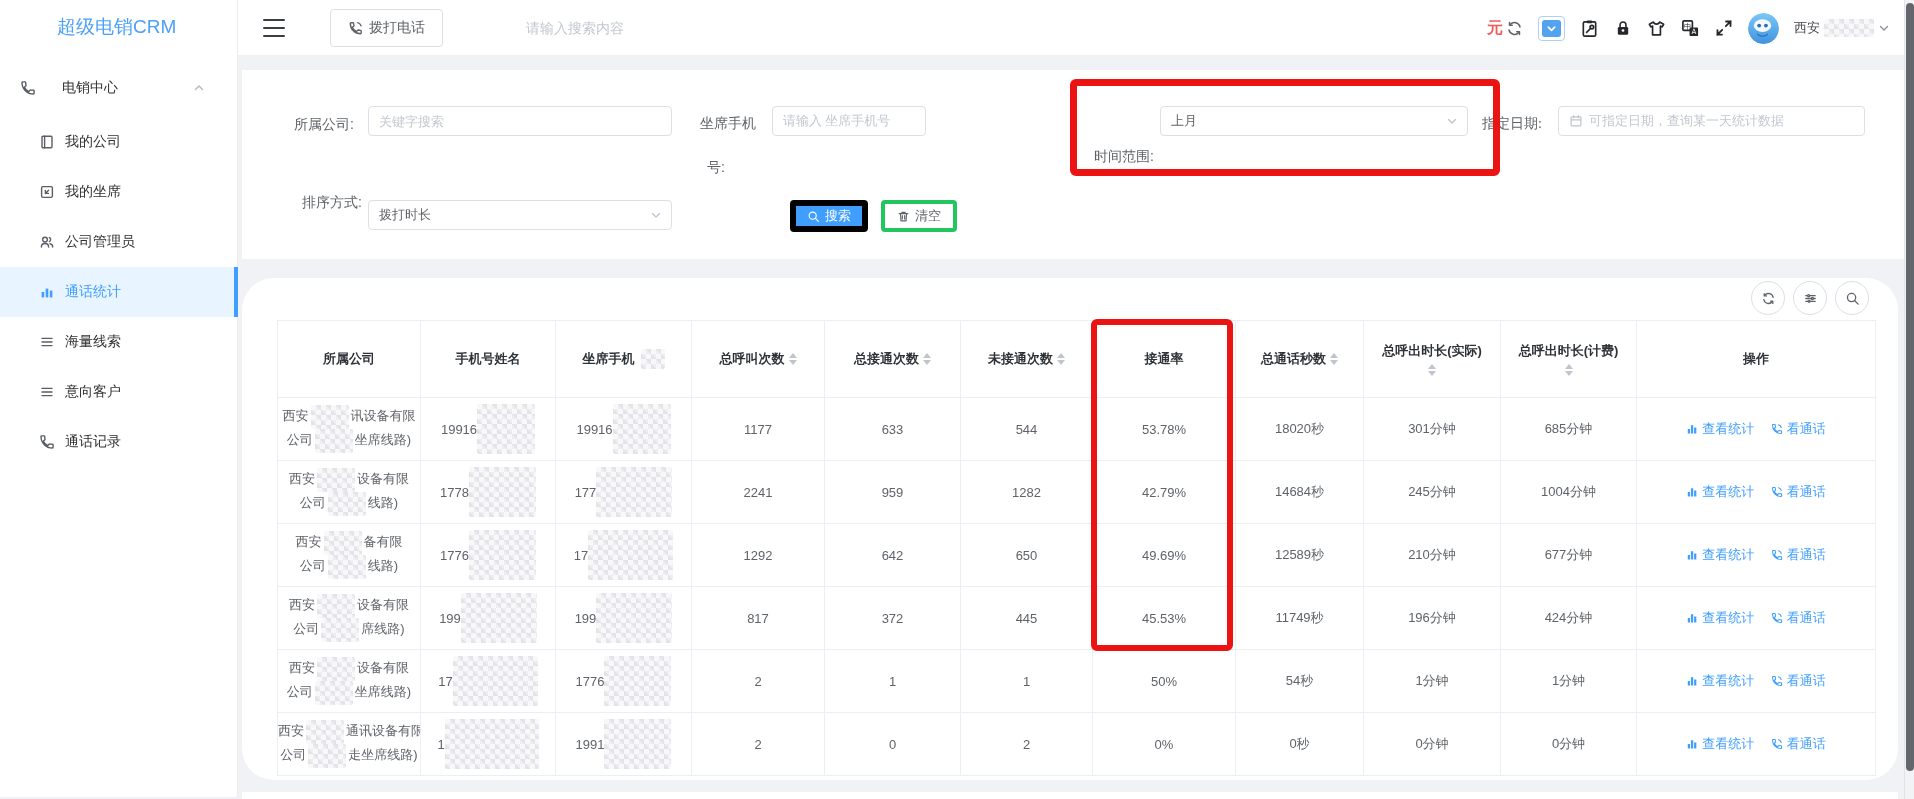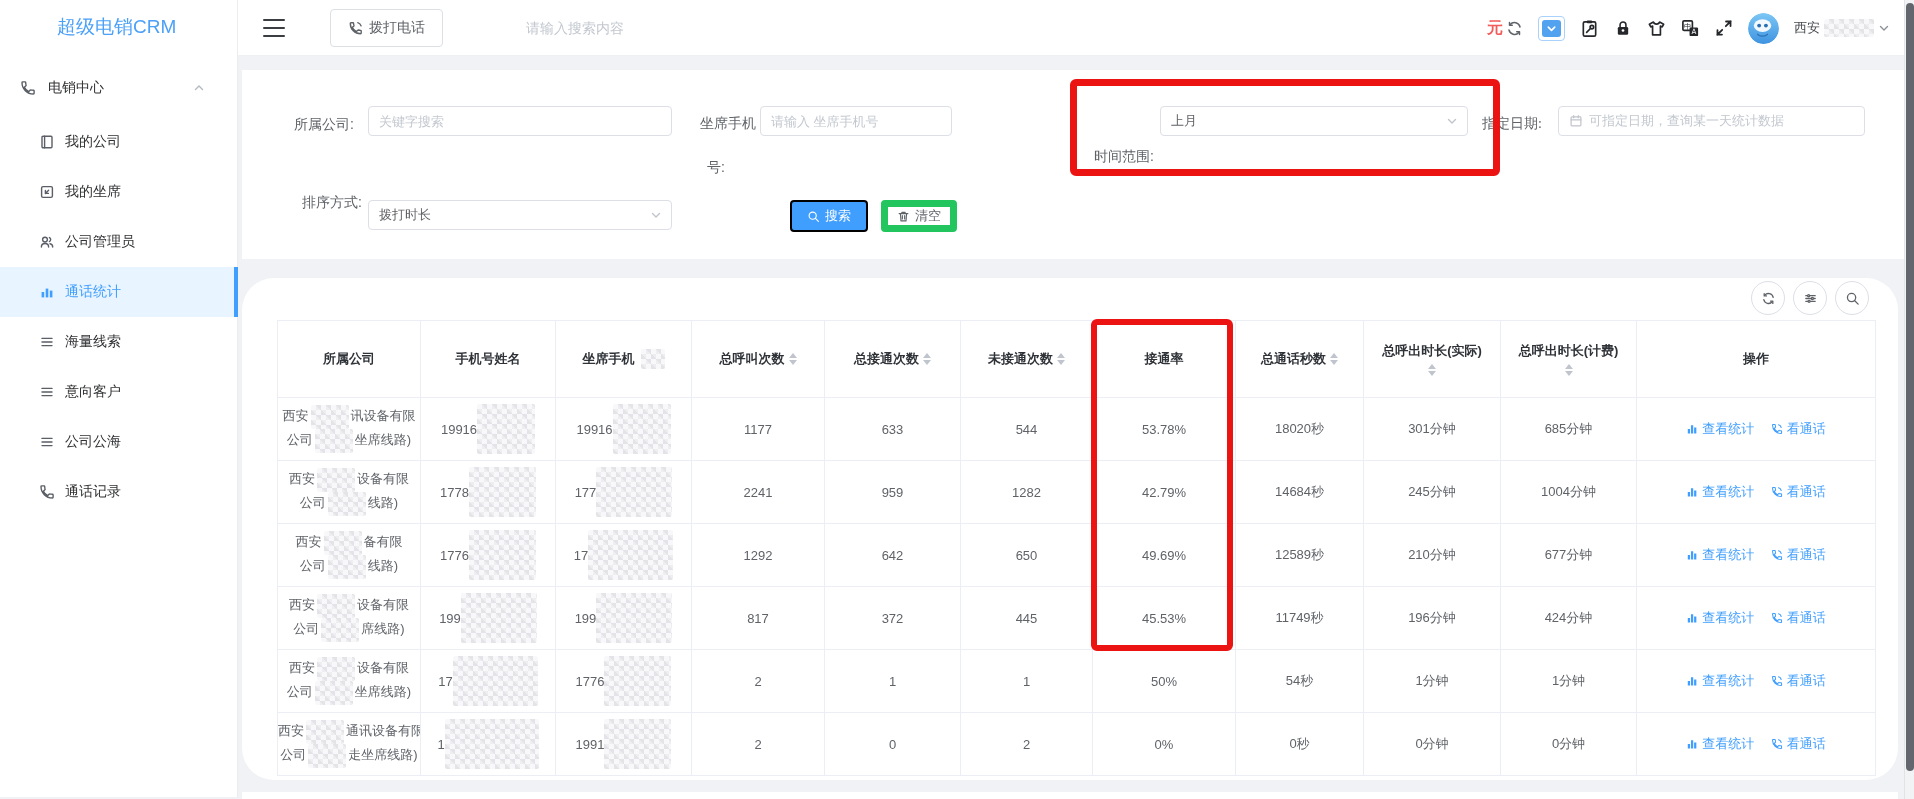--- a/index.html
+++ b/index.html
@@ -6,21 +6,21 @@
   html,body { width:1914px; height:799px; overflow:hidden; }
   body { font-family:"Liberation Sans","DejaVu Sans",sans-serif; background:#f0f2f5; color:#303133; position:relative; }
   svg { display:block; }
   .ic { stroke:currentColor; fill:none; stroke-width:1.4; stroke-linecap:round; stroke-linejoin:round; }
 
   
   .sidebar { position:absolute; left:0; top:0; width:238px; height:797px; background:#fff; border-right:1px solid #ececec; z-index:6; }
   .logo { position:absolute; left:57px; top:14px; font-size:19px; color:#4ba0f8; white-space:nowrap; }
   .group-header { position:absolute; left:0; top:66px; width:238px; height:44px; display:flex; align-items:center; cursor:pointer; }
   .group-header .gh-icon { margin-left:20px; color:#5a5e66; }
-  .group-header .gh-label { margin-left:12px; font-size:14px; color:#303133; }
+  .group-header .gh-label { margin-left:26px; font-size:14px; color:#303133; }
   .group-header .gh-caret { position:absolute; right:33px; color:#b4b8bf; }
   .menu { position:absolute; left:0; top:117px; width:238px; }
   .menu-item { height:50px; display:flex; align-items:center; padding-left:39px; cursor:pointer; color:#303133; position:relative; }
   .menu-item .mi-icon { color:#5a5e66; width:16px; }
   .menu-item .mi-label { margin-left:10px; font-size:14px; }
   .menu-item.active { background:#e8f4ff; color:#409eff; }
   .menu-item.active .mi-icon { color:#409eff; }
   .menu-item.active::after { content:""; position:absolute; right:0; top:0; width:4px; height:100%; background:#409eff; }
 
   
@@ -55,22 +55,22 @@
 
   
   .filter-card { position:absolute; left:242px; top:70px; width:1662px; height:189px; background:#fff; z-index:1; }
   .f-label { position:absolute; font-size:14px; color:#5f6368; line-height:20px; }
   .f-input { position:absolute; height:30px; border:1px solid #dcdfe6; border-radius:4px; font-size:13px; color:#606266; padding:0 10px; outline:none; background:#fff; }
   .f-input::placeholder { color:#c3c8cf; }
   .f-select { position:absolute; height:30px; border:1px solid #dcdfe6; border-radius:4px; background:#fff; display:flex; align-items:center; padding:0 10px; font-size:13px; color:#606266; cursor:pointer; }
   .f-select .sel-caret { position:absolute; right:9px; color:#c0c4cc; }
   .date-input { display:flex; align-items:center; gap:6px; color:#c3c8cf; font-size:13px; cursor:text; }
   .btn { position:absolute; height:32px; border-radius:4px; display:flex; align-items:center; justify-content:center; gap:5px; font-size:13px; cursor:pointer; }
-  .btn-primary { background:#409eff; color:#fff; border:2px solid #000000; }
-  .btn-plain { background:#fff; color:#5f6368; border:7px solid #22c55e; }
+  .btn-primary { background:#409eff; color:#fff; border:6px solid #000000; }
+  .btn-plain { background:#fff; color:#5f6368; border:4px solid #22c55e; }
 
   
   .table-card { position:absolute; left:242px; top:278px; width:1656px; height:502px; background:#fff; z-index:1;border-radius:32px; }
   .tc-tools { position:absolute; right:29px; top:3px; display:flex; gap:8px; }
   .tool-circle { width:34px; height:34px; border:1px solid #dcdfe6; border-radius:50%; display:flex; align-items:center; justify-content:center; color:#5f6368; background:#fff; cursor:pointer; }
   table { position:absolute; left:35px; top:42px; width:1598px; border-collapse:collapse; table-layout:fixed; }
   th,td { border:1px solid #ebeef5; text-align:center; vertical-align:middle; overflow:hidden; }
   th { height:77px; font-size:13px; color:#2f3338; font-weight:bold; background:#fff; }
   td { height:63px; font-size:13px; color:#5f6368; background:#fff; }
   .th-inner { display:flex; align-items:center; justify-content:center; gap:4px; }
@@ -166,28 +166,20 @@
       <span class="mi-icon">
           <svg width="16" height="16" viewBox="0 0 16 16" class="ic">
             <path d="M3 4.4h10M3 8h10M3 11.6h10"></path>
           </svg>
         </span>
       <span class="mi-label">意向客户</span>
     </div>
     <div class="menu-item">
       <span class="mi-icon">
           <svg width="16" height="16" viewBox="0 0 16 16" class="ic">
-            <path d="M3 4.4h10M3 8h10M3 11.6h10"></path>
-          </svg>
-        </span>
-      <span class="mi-label">公司公海</span>
-    </div>
-    <div class="menu-item">
-      <span class="mi-icon">
-          <svg width="16" height="16" viewBox="0 0 16 16" class="ic">
             <path d="M4.4 7.2c.9 1.9 2.5 3.5 4.4 4.4l1.5-1.5c.2-.2.5-.3.7-.2.8.3 1.6.4 2.4.4.4 0 .7.3.7.7v2.3c0 .4-.3.7-.7.7C7 14 2 9 2 2.6c0-.4.3-.7.7-.7H5c.4 0 .7.3.7.7 0 .8.1 1.6.4 2.4.1.2 0 .5-.2.7L4.4 7.2z"></path>
           </svg>
         </span>
       <span class="mi-label">通话记录</span>
     </div>
   </nav>
 </aside>
 
 <header class="topbar">
   <div class="hamburger">
@@ -281,21 +273,21 @@
     </span>
   </div>
 </header>
 
 <section class="filter-card">
   <span class="f-label" style="left:52px; top:44px; width:68px; text-align:left;">所属公司:</span>
   <input class="f-input" style="left: 126px; top: 36px; width: 304px;" placeholder="关键字搜索">
 
   <span class="f-label" style="left:444px; top:43px; width:70px; text-align:right;">坐席手机</span>
   <span class="f-label" style="left:444px; top:87px; width:60px; text-align:center;">号:</span>
-  <input class="f-input" style="left: 518px; top: 36px; width: 192px;" placeholder="请输入 坐席手机号">
+  <input class="f-input" style="left: 530px; top: 36px; width: 154px; font-family: Liberation Serif, serif;" placeholder="请输入 坐席手机号">
 
   <span class="f-label" style="left:840px; top:44px; width:72px; text-align:right;margin-top:32px;">时间范围:</span>
   <div class="f-select" style="left:918px; top:36px; width:308px;">
     <span>上月</span>
     <span class="sel-caret">
         <svg width="12" height="12" viewBox="0 0 12 12" class="ic">
           <path d="M2.5 4.5 6 8l3.5-3.5"></path>
         </svg>
       </span>
   </div>

